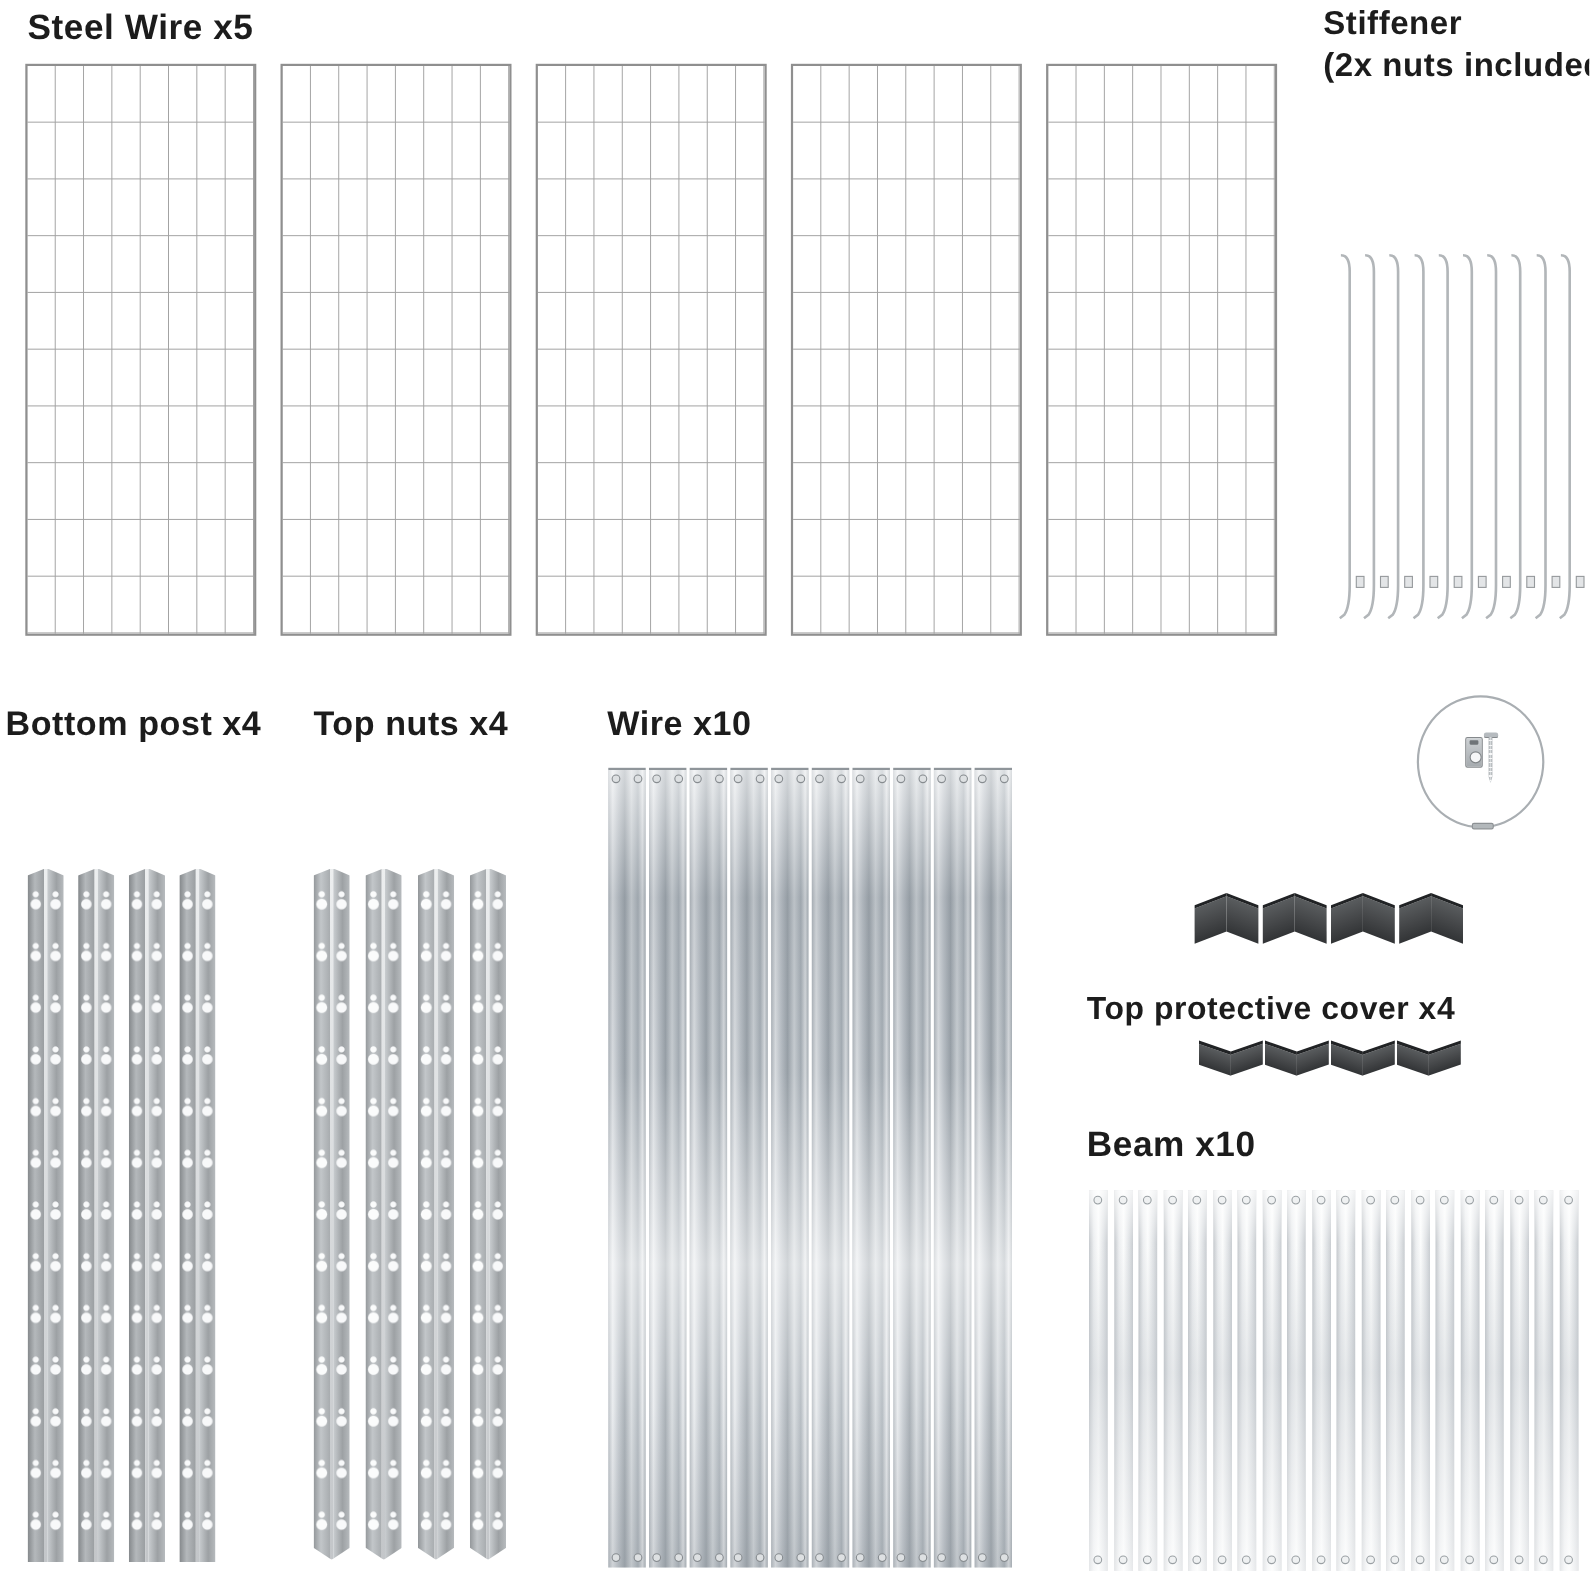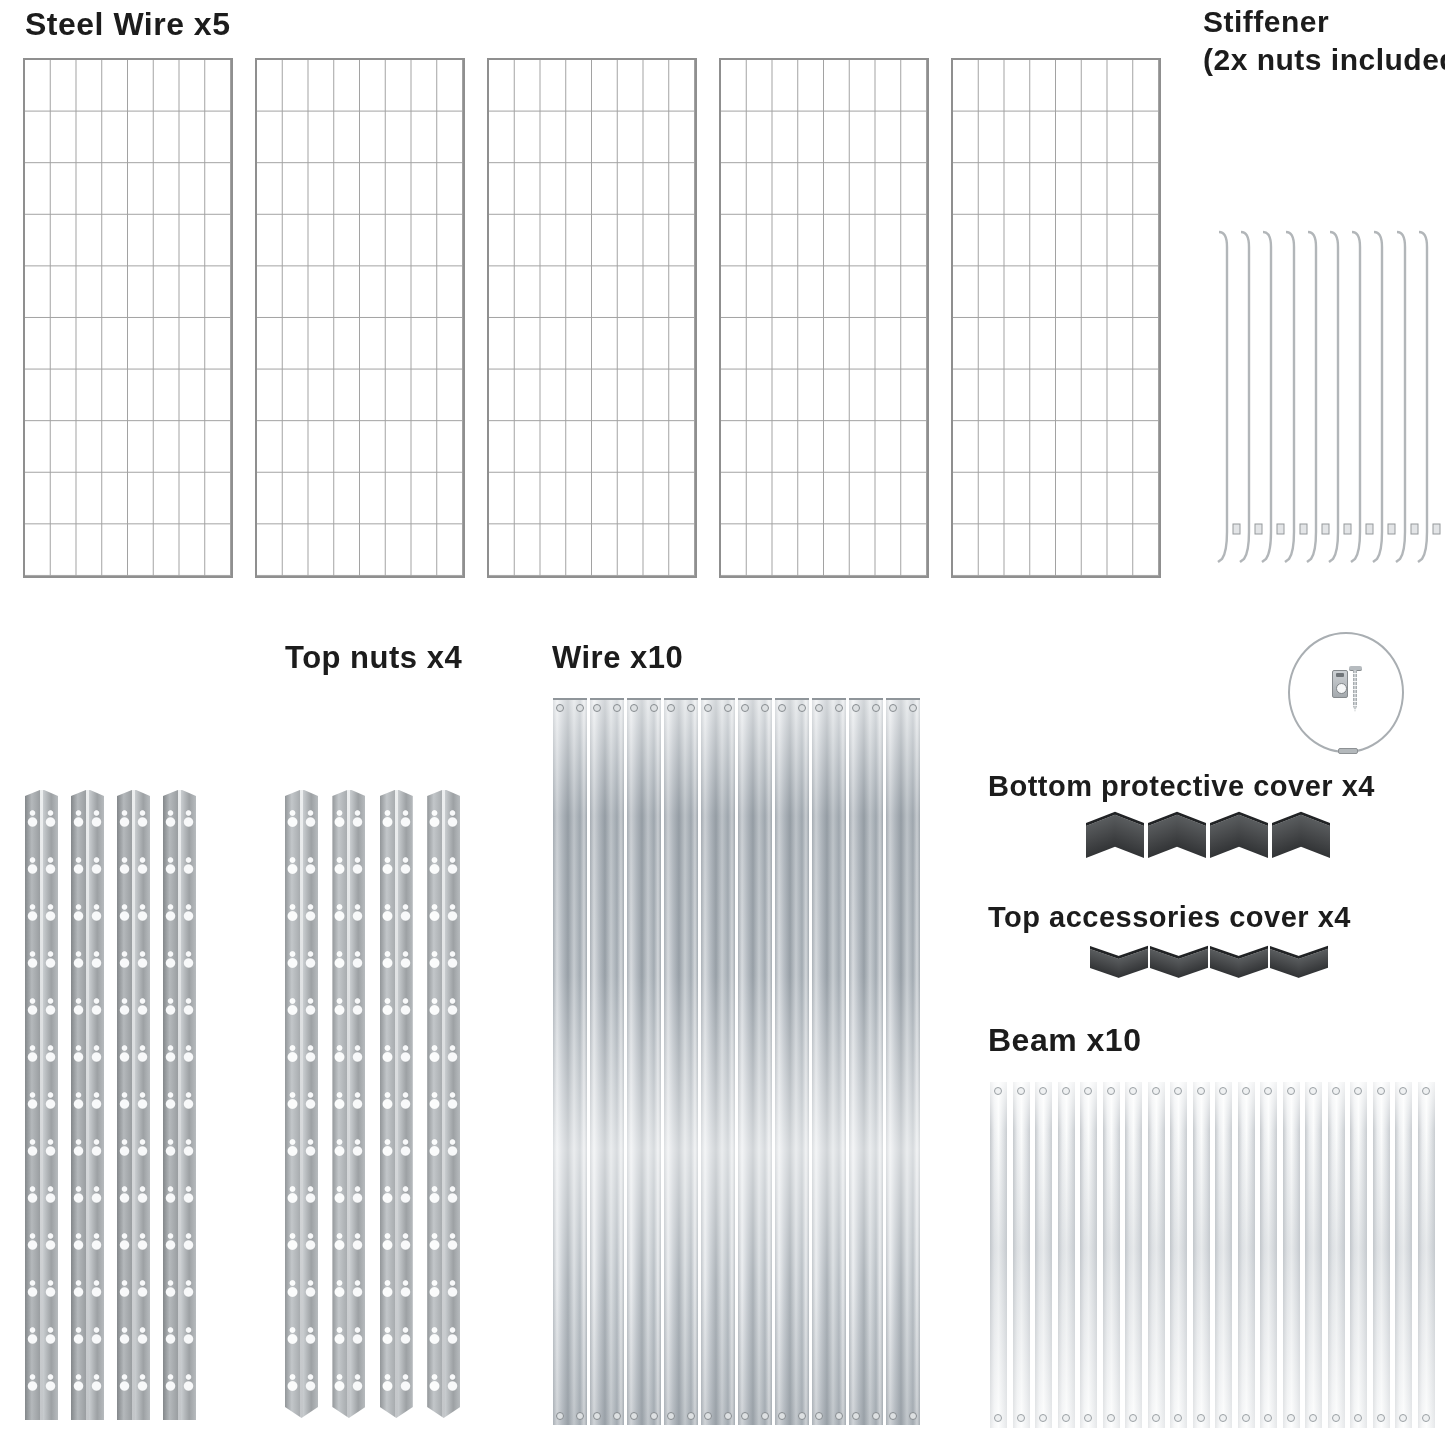--- a/index.html
+++ b/index.html
@@ -131,24 +131,24 @@
 
 <div id="canvas">
 
   <div class="label" id="lbl-steel">Steel Wire x5</div>
 
   <div class="label" id="lbl-stiffener">
     <div>Stiffener</div>
     <div>(2x nuts included)</div>
   </div>
 
+  <div class="label" id="lbl-bpost">Bottom post x4</div>
   <div class="label" id="lbl-tpost">Top nuts x4</div>
   <div class="label" id="lbl-beam">Wire x10</div>
-  <div class="label" id="lbl-bcover">Bottom protective cover x4</div>
-  <div class="label" id="lbl-tcover">Top accessories cover x4</div>
+  <div class="label" id="lbl-tcover">Top protective cover x4</div>
   <div class="label" id="lbl-brace">Beam x10</div>
 
   <div id="wire-panels">
       <div class="wire-panel" style="left: 23px;"></div>
       <div class="wire-panel" style="left: 255px;"></div>
       <div class="wire-panel" style="left: 487px;"></div>
       <div class="wire-panel" style="left: 719px;"></div>
       <div class="wire-panel" style="left: 951px;"></div>
     </div>
   <div id="stiffeners">

